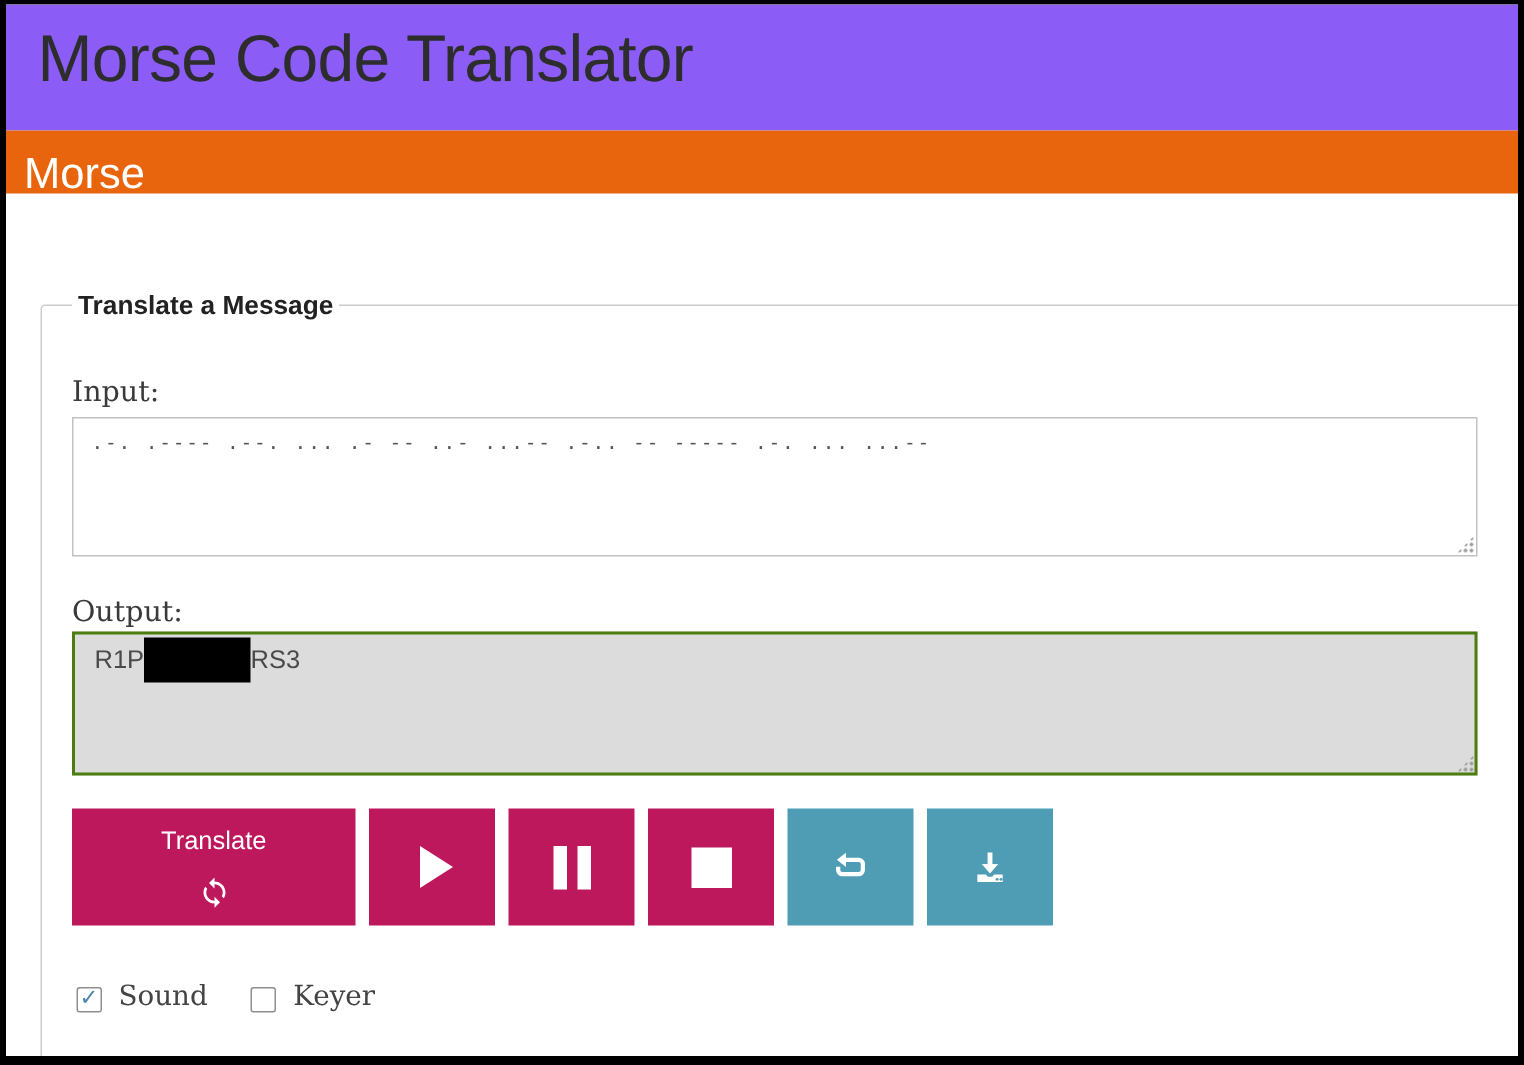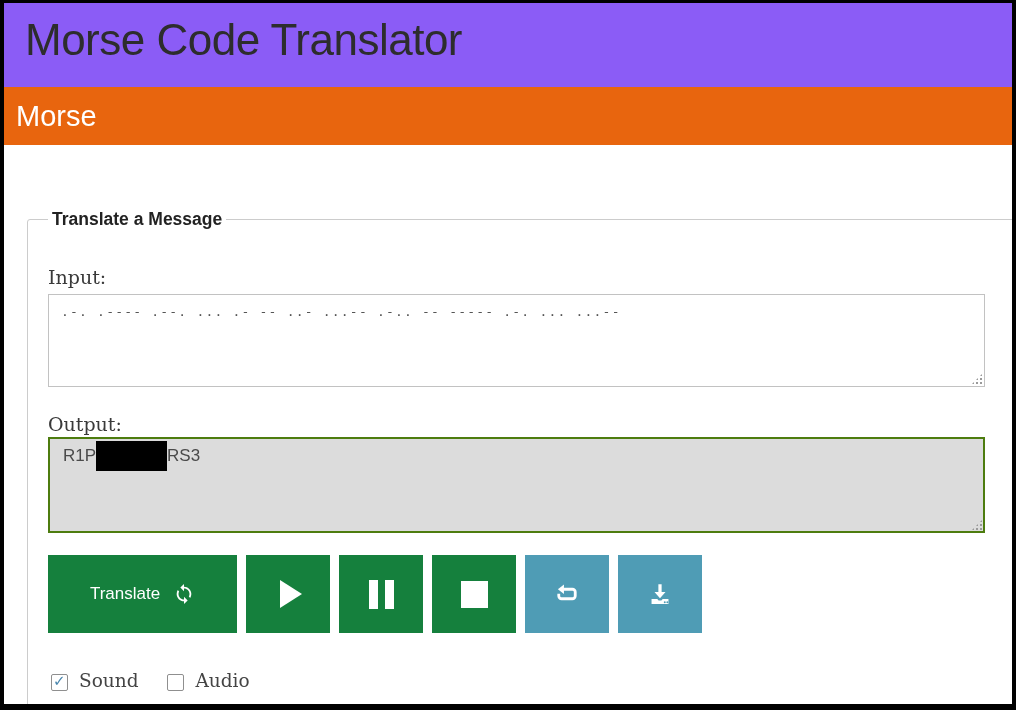--- a/index.html
+++ b/index.html
@@ -9,21 +9,21 @@
   }
 
   
   .site-header { height:84px; background:#8b5cf6; }
   .site-title {
     margin:0; padding:8px 0 0 21px; font-size:44px; font-weight:300;
     color:#2d2d2d; letter-spacing:-0.5px; line-height:1.3;
   }
 
   
-  .navbar { position:relative; height:58px; background:#e8650e; white-space:nowrap; }
+  .navbar { position:relative; height:42px; background:#e8650e; white-space:nowrap; }
   .brand { position:absolute; left:12px; top:0; line-height:58px; color:#fff; font-size:29px; font-weight:300; }
   .nav-items { position:absolute; left:406px; top:0; height:58px; display:flex; }
   .nav-item { padding:0 11px; line-height:58px; color:#fff; font-size:15px; cursor:pointer; }
   .nav-item.active { background:#f28a2b; }
 
   
   fieldset.translate-box {
     margin:64px 0 0 23px; width:1200px; border:1px solid #ccc; border-radius:3px;
     padding:0 0 160px 20px;
   }
@@ -47,21 +47,21 @@
   .redaction { width:71px; height:30px; background:#000; }
   .grip {
     position:absolute; right:2px; bottom:2px; width:12px; height:12px;
     background-image:radial-gradient(#9a9a9a 1px, transparent 1.3px);
     background-size:4px 4px; clip-path:polygon(100% 0, 100% 100%, 0 100%);
   }
 
   
   .buttons-row { display:flex; gap:9px; margin-top:22px; }
   .btn { border:none; height:78px; display:flex; align-items:center; justify-content:center; color:#fff; font-size:17px; cursor:pointer; padding:0; }
-  .btn.olive { background:#15803d; }
+  .btn.olive { background:#be185d;flex-direction:column; }
   .btn.blue  { background:#4f9cb5; }
   .btn-translate { width:189px; gap:13px; }
   .btn-square { width:84px; }
 
   .play-shape { width:0; height:0; border-left:22px solid #fff; border-top:14px solid transparent; border-bottom:14px solid transparent; margin-left:5px; }
   .pause-shape { display:flex; gap:7px; }
   .pause-shape i { width:9px; height:29px; background:#fff; display:block; }
   .stop-shape { width:27px; height:27px; background:#fff; }
   .icon-svg { display:block; }
 
@@ -155,19 +155,19 @@
         </button>
       </div>
 
       <div class="options-row">
         <span class="option">
           <span class="checkbox checked"></span>
           <span>Sound</span>
         </span>
         <span class="option">
           <span class="checkbox"></span>
-          <span>Audio</span>
+          <span>Keyer</span>
         </span>
       </div>
 
     </fieldset>
   </main>
 </div>
 
 </body></html>

